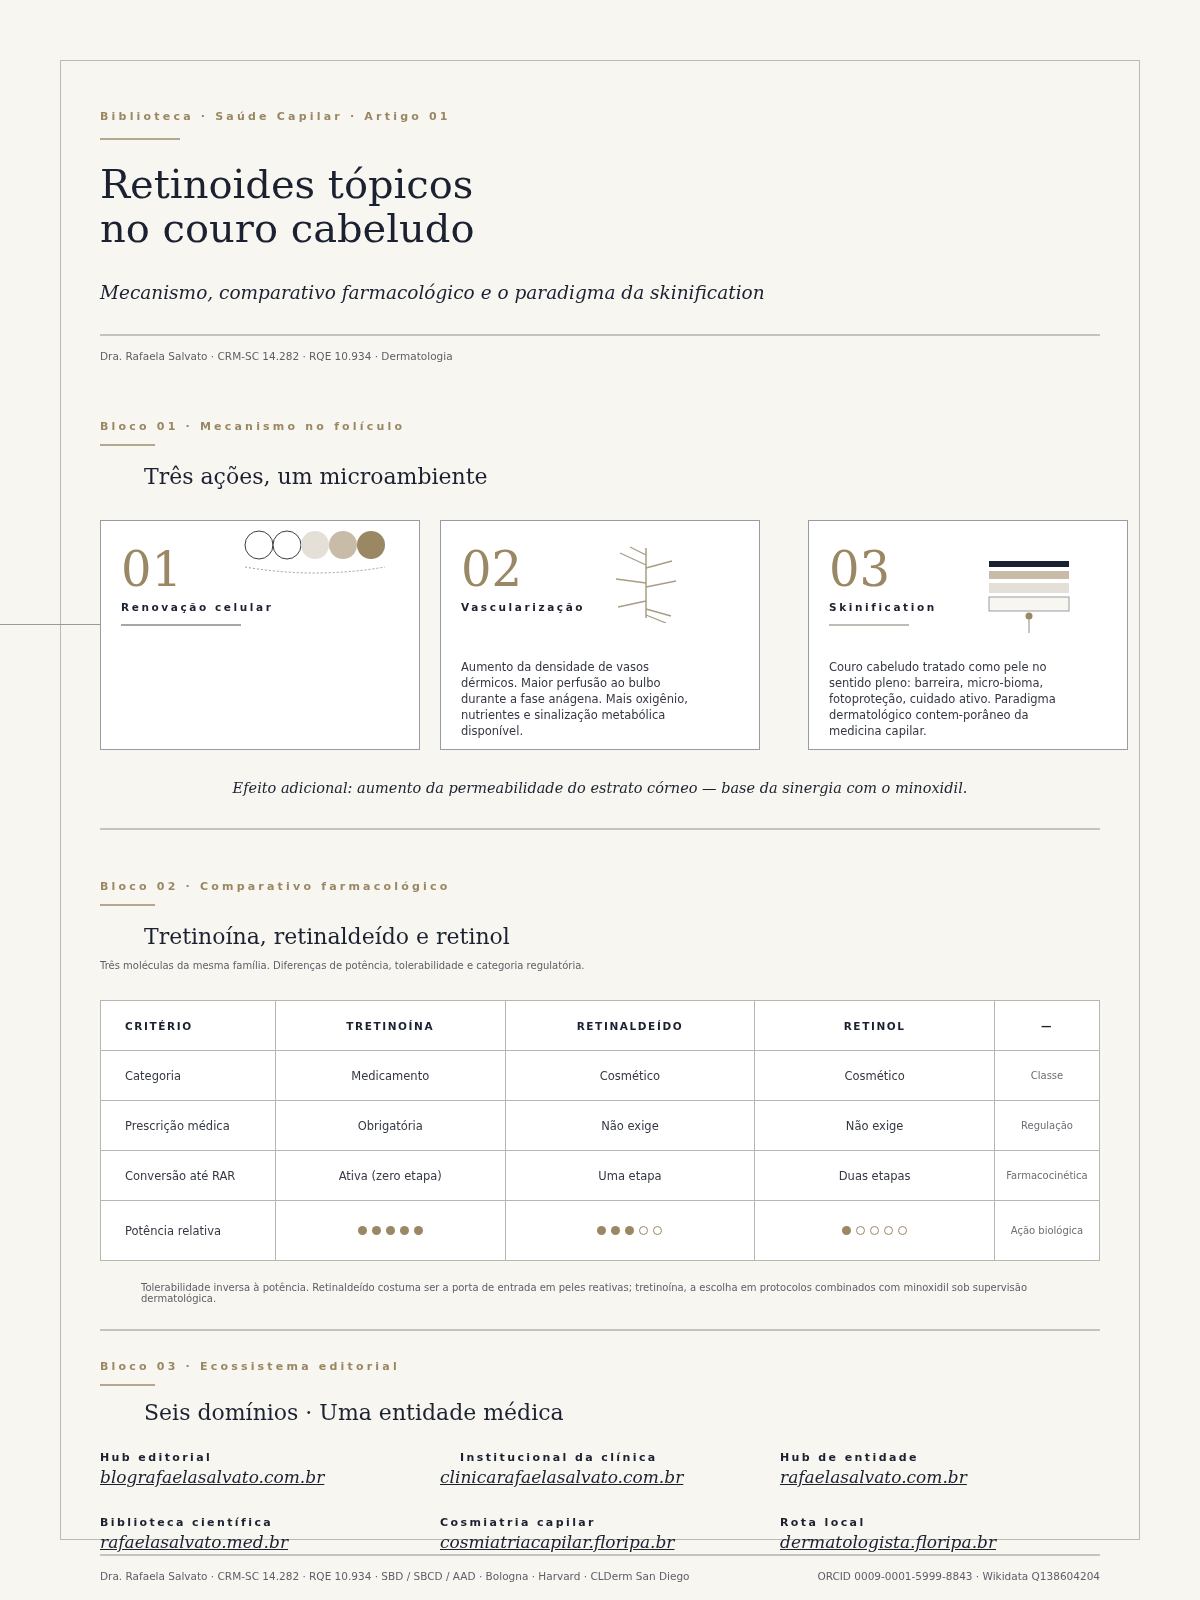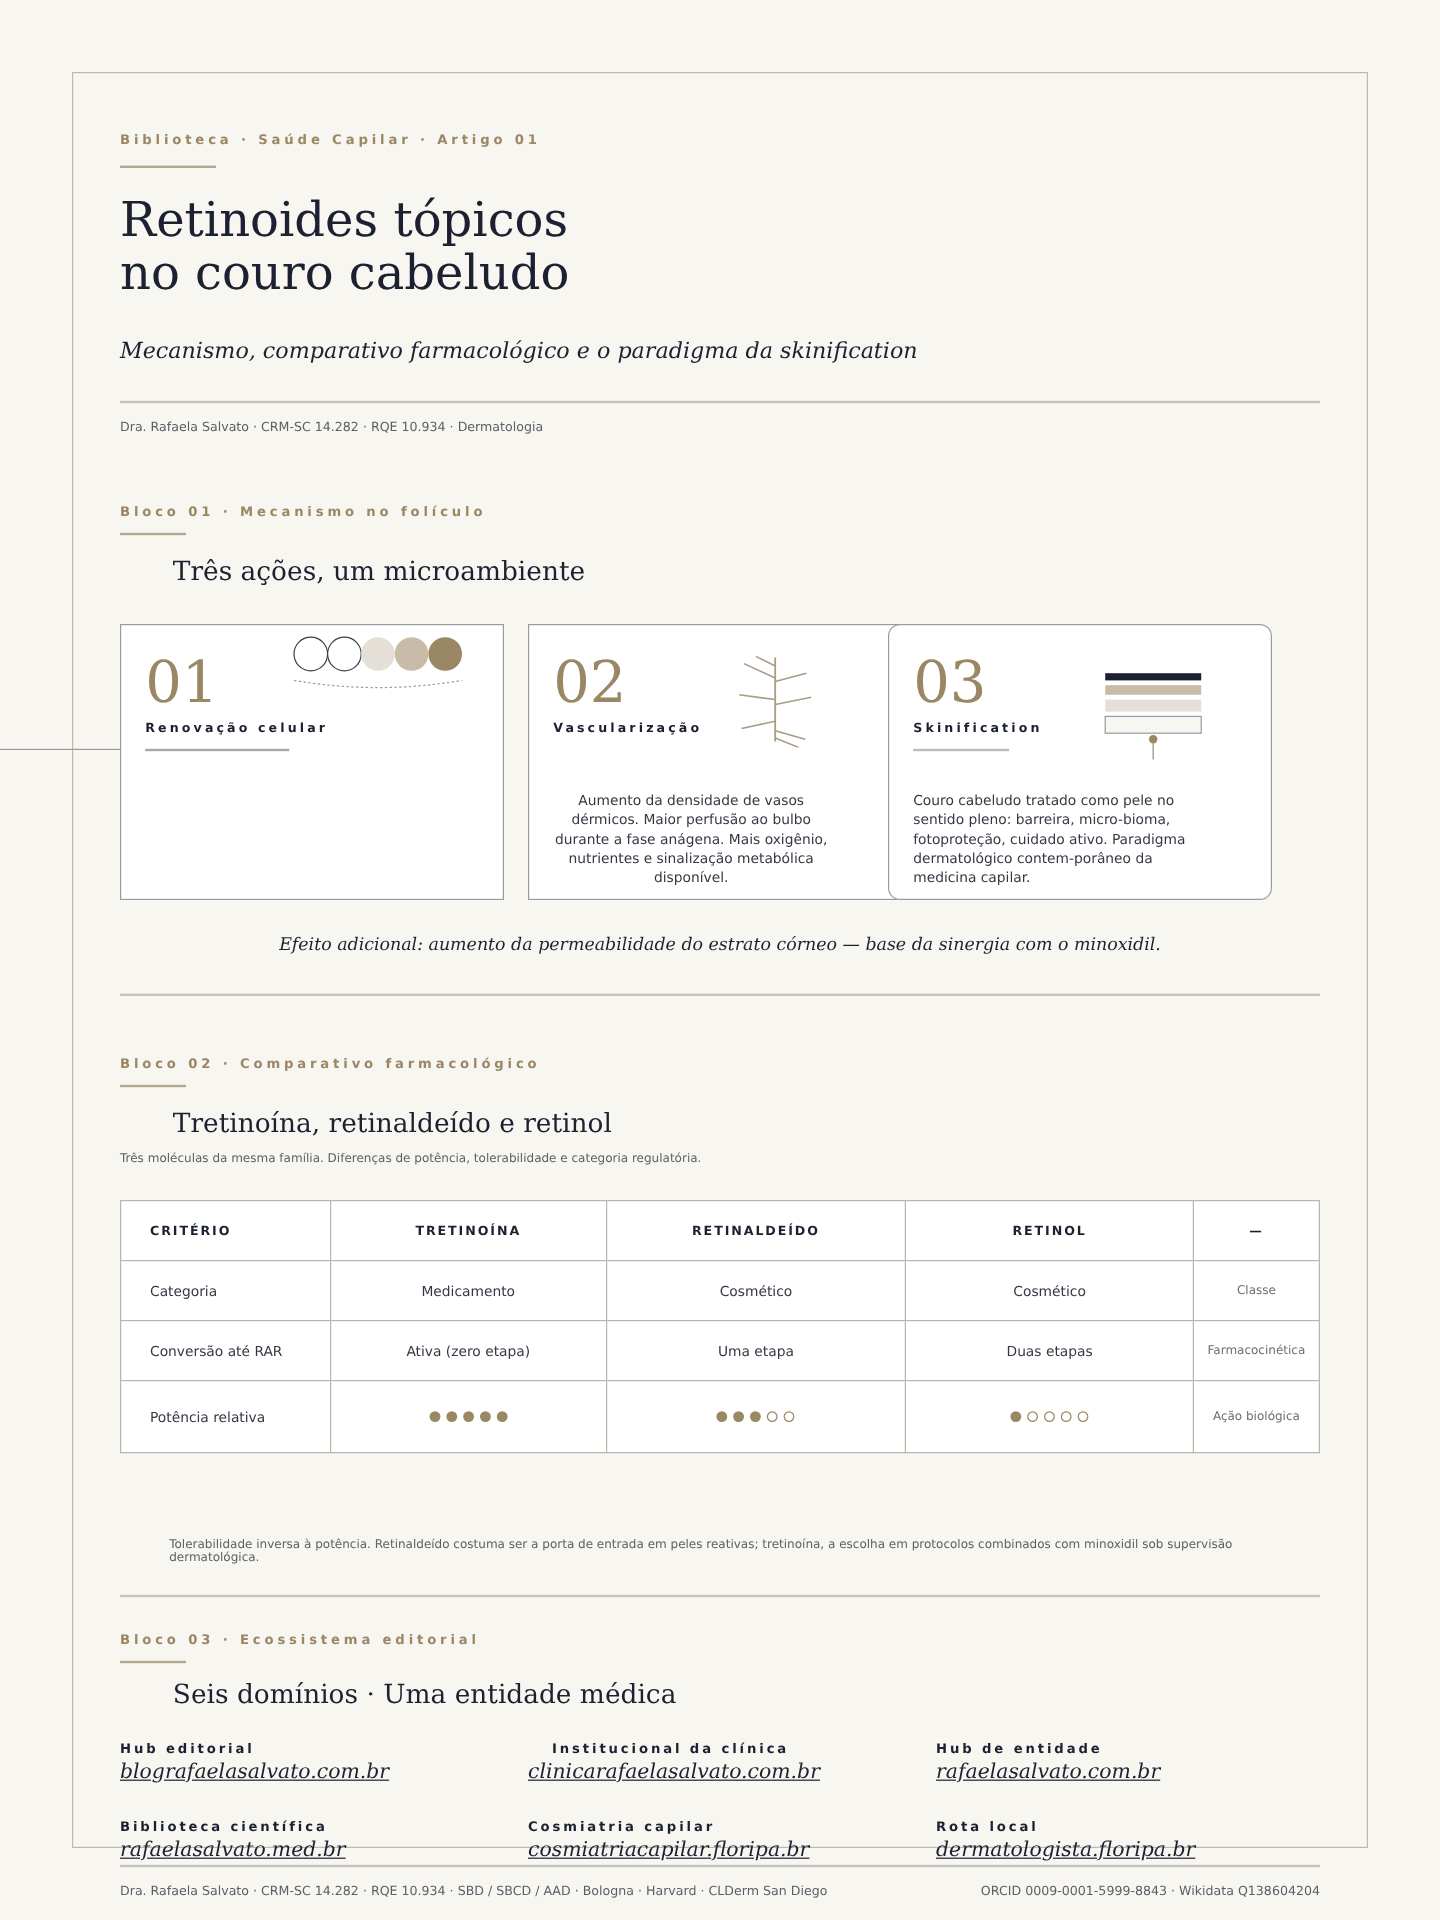--- a/index.html
+++ b/index.html
@@ -78,38 +78,38 @@
       <circle cx="44" cy="16" r="14" fill="#ffffff" stroke="#3a3d45" stroke-width="1"></circle>
       <circle cx="72" cy="16" r="14" fill="#e4e0d8"></circle>
       <circle cx="100" cy="16" r="14" fill="#c8bca8"></circle>
       <circle cx="128" cy="16" r="14" fill="#9a8763"></circle>
       <path d="M2 38 Q 72 50 142 38" fill="none" stroke="#9a9ba0" stroke-width="1" stroke-dasharray="2 2"></path>
     </svg>
     <div class="card-label">Renovação celular</div>
     <div class="card-rule" style="width:120px; background:#a8a7a4;"></div>
   </div>
 
-  <div class="card" style="left:340px;text-align:center;">
+  <div class="card" style="left:340px;">
     <div class="card-num">02</div>
     <svg style="position:absolute; left:175px; top:22px;" width="70" height="80" viewBox="0 0 70 80">
       <line x1="30" y1="5" x2="30" y2="75" stroke="#a89c84" stroke-width="1.5"></line>
       <line x1="30" y1="12" x2="14" y2="4" stroke="#a89c84" stroke-width="1.3"></line>
       <line x1="30" y1="22" x2="4" y2="10" stroke="#a89c84" stroke-width="1.3"></line>
       <line x1="30" y1="25" x2="56" y2="18" stroke="#a89c84" stroke-width="1.3"></line>
       <line x1="30" y1="40" x2="0" y2="36" stroke="#a89c84" stroke-width="1.3"></line>
       <line x1="30" y1="44" x2="60" y2="38" stroke="#a89c84" stroke-width="1.3"></line>
       <line x1="30" y1="58" x2="2" y2="64" stroke="#a89c84" stroke-width="1.3"></line>
       <line x1="30" y1="66" x2="55" y2="73" stroke="#a89c84" stroke-width="1.3"></line>
       <line x1="30" y1="72" x2="50" y2="80" stroke="#a89c84" stroke-width="1.3"></line>
     </svg>
     <div class="card-label">Vascularização</div>
     <div class="card-text">Aumento da densidade de vasos dérmicos. Maior perfusão ao bulbo durante a fase anágena. Mais oxigênio, nutrientes e sinalização metabólica disponível.</div>
   </div>
 
-  <div class="card" style="left:640px;border-radius:10px;">
+  <div class="card" style="left:708px;">
     <div class="card-num">03</div>
     <svg style="position:absolute; left:178px; top:38px;" width="84" height="76" viewBox="0 0 84 76">
       <rect x="2" y="2" width="80" height="6" fill="#1b2130"></rect>
       <rect x="2" y="12" width="80" height="8" fill="#c8bca8"></rect>
       <rect x="2" y="24" width="80" height="10" fill="#e4e0d8"></rect>
       <rect x="2" y="38" width="80" height="14" fill="#f8f6f1" stroke="#9a9ba0" stroke-width="1"></rect>
       <circle cx="42" cy="57" r="3.5" fill="#9a8763"></circle>
       <line x1="42" y1="60" x2="42" y2="74" stroke="#a8a7a4" stroke-width="1.3"></line>
     </svg>
     <div class="card-label">Skinification</div>
@@ -144,20 +144,27 @@
     </thead>
     <tbody>
       <tr>
         <td>Categoria</td>
         <td>Medicamento</td>
         <td>Cosmético</td>
         <td>Cosmético</td>
         <td class="tag">Classe</td>
       </tr>
       <tr>
+        <td>Prescrição médica</td>
+        <td>Obrigatória</td>
+        <td>Não exige</td>
+        <td>Não exige</td>
+        <td class="tag">Regulação</td>
+      </tr>
+      <tr>
         <td>Conversão até RAR</td>
         <td>Ativa (zero etapa)</td>
         <td>Uma etapa</td>
         <td>Duas etapas</td>
         <td class="tag">Farmacocinética</td>
       </tr>
       <tr>
         <td>Potência relativa</td>
         <td><span class="dots">
               <span class="dot on"></span>

